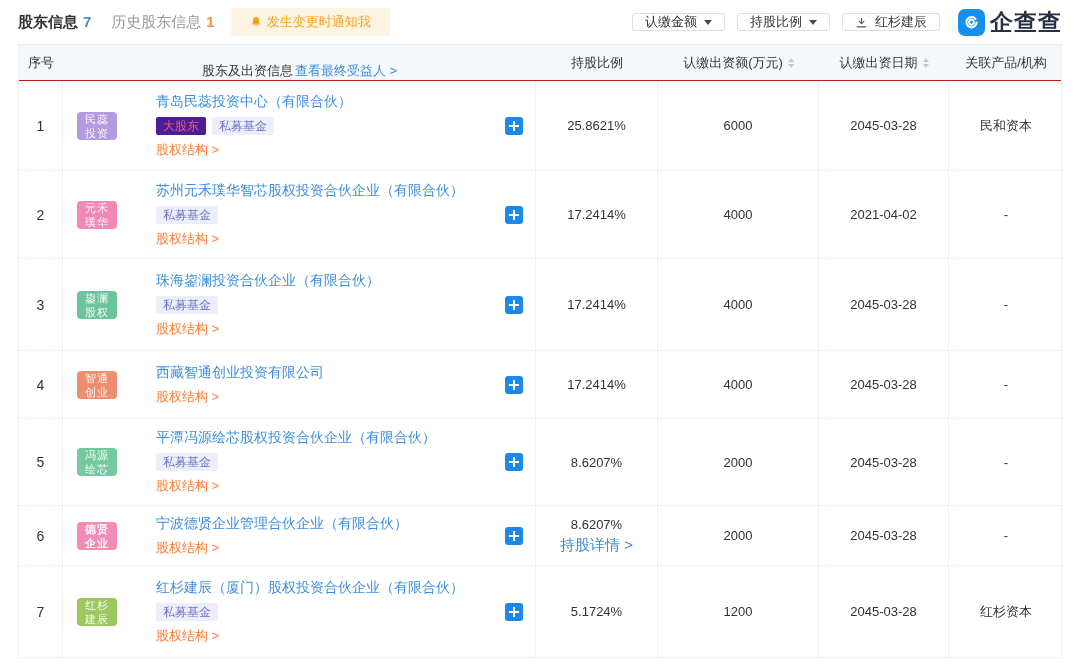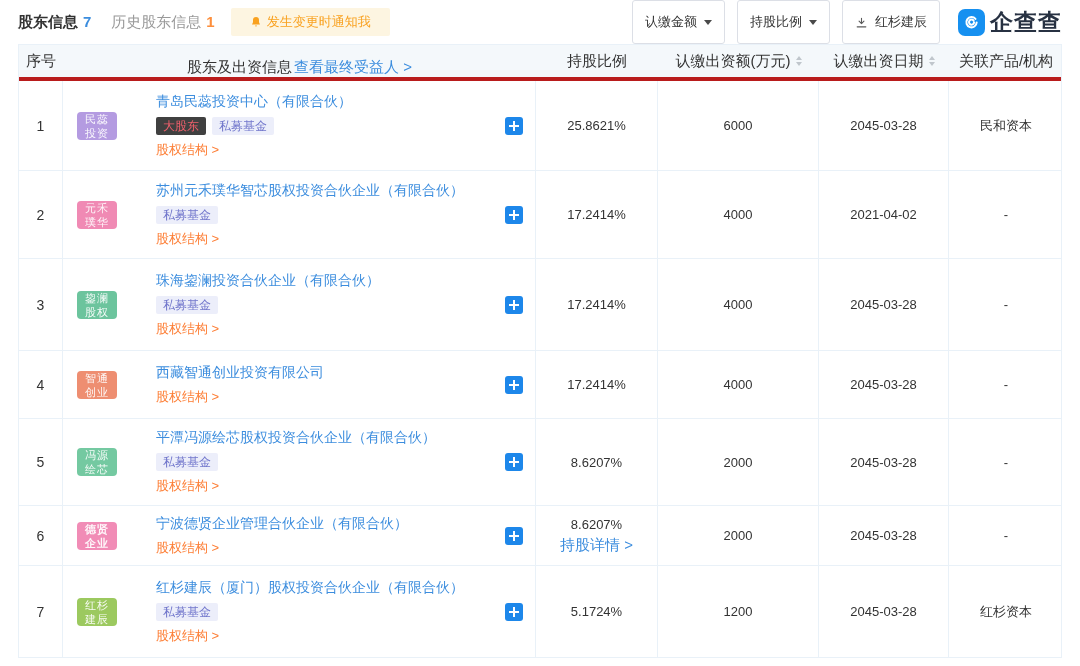--- a/index.html
+++ b/index.html
@@ -10,32 +10,32 @@
 
   
   .topbar { height:44px; display:flex; align-items:center; }
   .tab-main { font-size:15px; font-weight:bold; color:#333; }
   .tab-main .cnt { color:#3c8dde; margin-left:5px; }
   .tab-sub { font-size:15px; color:#999; margin-left:20px; }
   .tab-sub .cnt { color:#fd8f3c; margin-left:5px; font-weight:bold; }
   .notify { display:flex; align-items:center; gap:5px; background:#fdf5e1; color:#f9a11f;
             font-size:13px; padding:5px 19px; margin-left:16px; border-radius:2px; cursor:pointer; }
   .actions { margin-left:auto; display:flex; align-items:center; gap:12px; }
-  .btn { height:44px; padding:0 12px; border:1px solid #dcdfe6; border-radius:3px; background:#fff;
+  .btn { height:18px; padding:0 12px; border:1px solid #dcdfe6; border-radius:3px; background:#fff;
          font-size:13px; color:#333; display:flex; align-items:center; gap:7px; cursor:pointer; }
   .caret { width:0; height:0; border-left:4px solid transparent; border-right:4px solid transparent; border-top:5px solid #4a4a4a; }
   .brand { display:flex; align-items:center; gap:5px; margin-left:6px; }
   .brand-icon { width:27px; height:27px; border-radius:7px; background:#1690f0; display:flex; align-items:center; justify-content:center; }
   .brand-name { font-size:23px; font-weight:bold; color:#273142; letter-spacing:1px; }
 
   
   .table { border:1px solid #e9f1f8; }
   .tr { display:flex; border-bottom:1px solid #e9f1f8; }
   .tr:last-child { border-bottom:none; }
-  .th-row { background:#f4f8fb; height:36px; border-bottom:4px solid #b91c1c; display:flex; font-size:15px; color:#333; }
+  .th-row { background:#f4f8fb; height:36px; border-bottom:1px solid #b91c1c; display:flex; font-size:13px; color:#333; }
   .cell { display:flex; align-items:center; justify-content:center; border-right:1px solid #e9f1f8; }
   .th-row .cell { border-right:none; }
   .c-index    { width:44px;  flex:none; }
   .c-share    { width:473px; flex:none; }
   .c-ratio    { width:122px; flex:none; }
   .c-amount   { width:161px; flex:none; }
   .c-date     { width:130px; flex:none; }
   .c-related  { width:114px; flex:none; border-right:none; }
 
   .th-share { gap:2px;align-items:flex-end; }
@@ -55,21 +55,21 @@
   .tbody .tr:nth-child(7){ height:91px; }
 
   .td-index { font-size:14px; color:#333; }
   .td-share { position:relative; justify-content:flex-start; padding-left:14px; gap:11px; }
   .avatar { width:40px; height:28px; border-radius:4px; flex:none; display:flex; flex-direction:column;
             align-items:center; justify-content:center; color:rgba(255,255,255,.92); font-size:11px; line-height:14px; letter-spacing:1px; }
   .sh-info { display:flex; flex-direction:column; justify-content:center; align-items:flex-start; gap:6px;margin-left:28px; }
   .sh-name { color:#3c8dde; font-size:14px; }
   .sh-tags { display:flex; gap:6px; }
   .tag { font-size:12px; padding:2px 7px; border-radius:2px; line-height:14px; }
-  .tag-red    { background:#404040; color:#ef5f6b; }
+  .tag-red    { background:#4c1d95; color:#ef5f6b; }
   .tag-purple { background:#eceefa; color:#7277cc; }
   .equity-link { color:#fd7e35; font-size:13px; }
   .expand-btn { position:absolute; right:12px; top:50%; transform:translateY(-50%); width:18px; height:18px;
                 background:#1d87ea; border-radius:3px; cursor:pointer; }
   .expand-btn::before,.expand-btn::after { content:""; position:absolute; background:#fff; left:50%; top:50%; }
   .expand-btn::before { width:10px; height:2px; transform:translate(-50%,-50%); }
   .expand-btn::after  { width:2px; height:10px; transform:translate(-50%,-50%); }
 
   .td-ratio { flex-direction:column; gap:4px; font-size:13px; }
   .ratio-link { color:#3c8dde; font-size:15px; }

